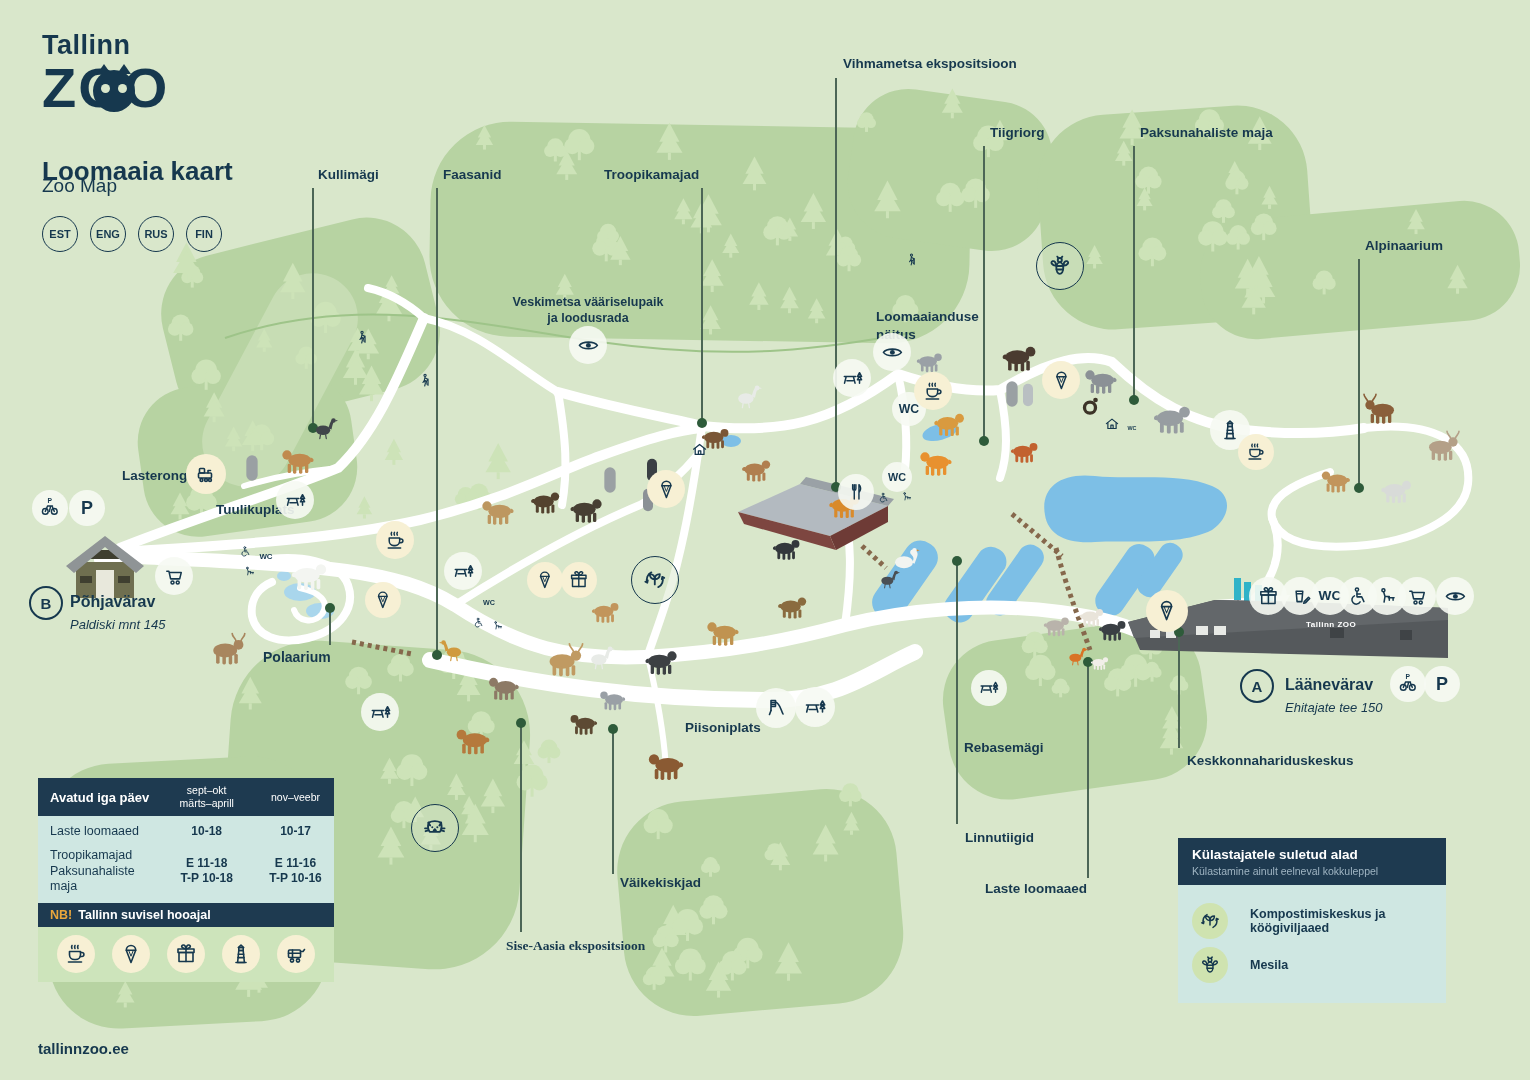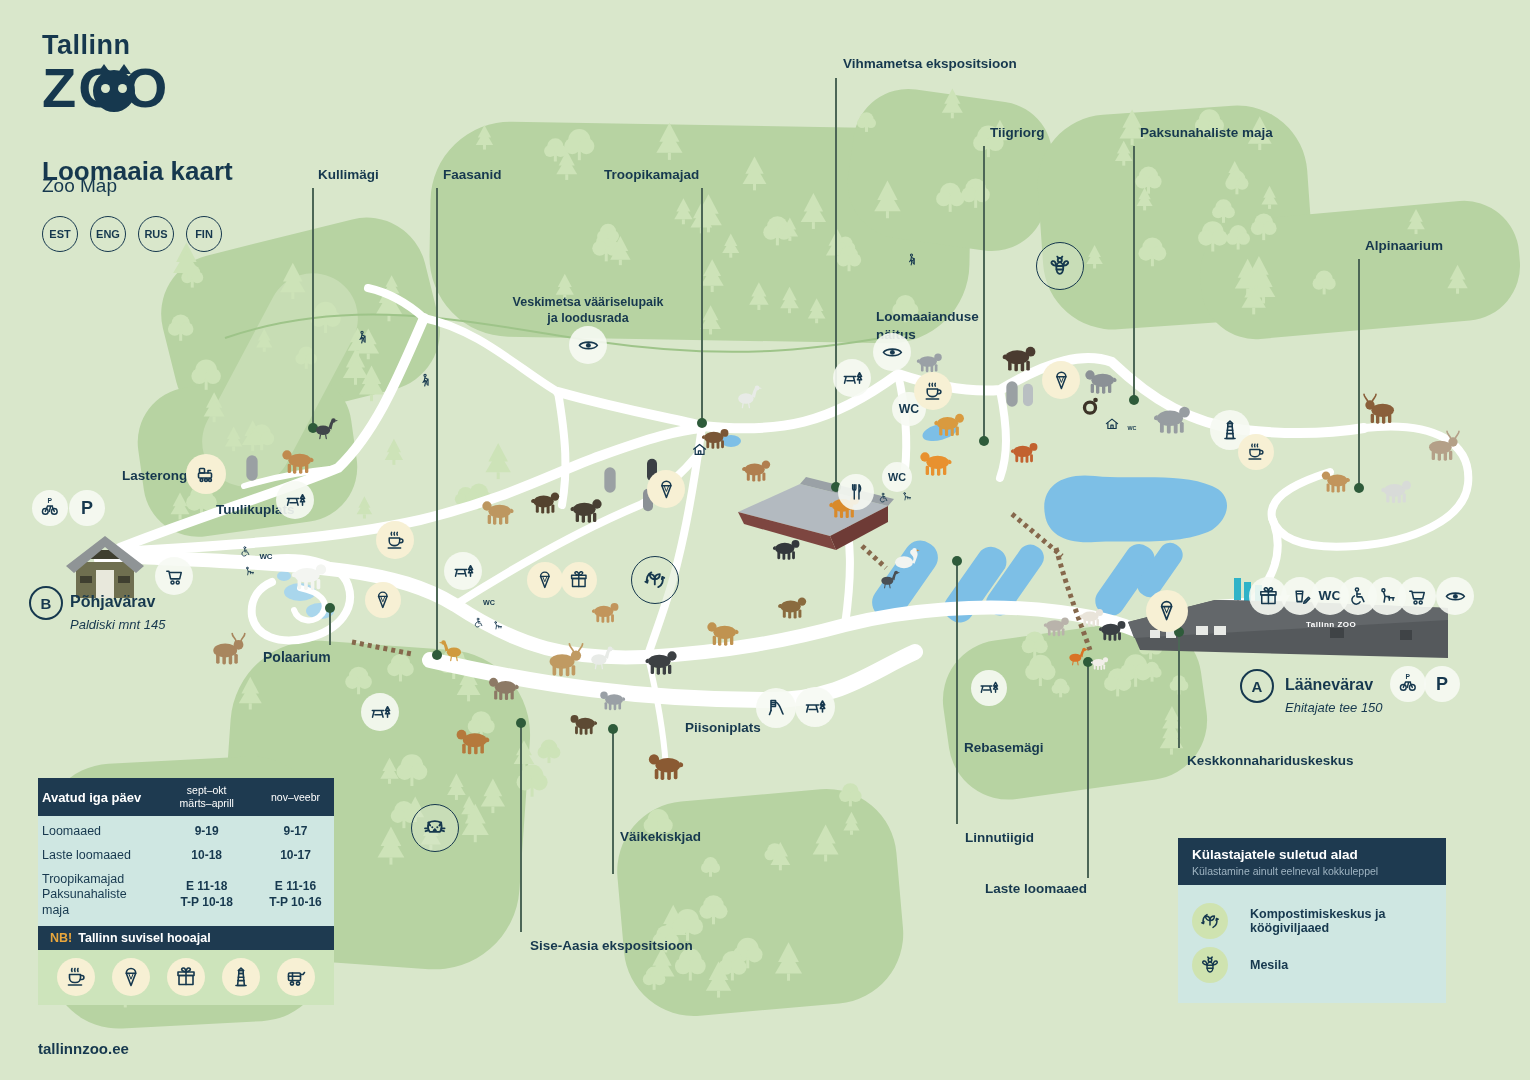--- a/index.html
+++ b/index.html
@@ -39,21 +39,21 @@
   #langs{position:absolute;left:42px;top:216px;display:flex;gap:12px}
   .lang{width:34px;height:34px;border:1.8px solid #16384e;border-radius:50%;display:flex;
         align-items:center;justify-content:center;font-size:11px;font-weight:700;cursor:pointer}
   
   #hours{position:absolute;left:38px;top:778px;width:296px;font-size:12.5px}
   #hours .hd{background:#1e3a50;color:#fff;display:flex;align-items:center;padding:6px 0;min-height:24px}
   #hours .hd .c0{font-weight:700;font-size:13px}
   #hours .hd .c1,#hours .hd .c2{font-size:10.5px;text-align:center;line-height:1.25;white-space:pre-line}
   #hours .body{background:#cfe7e2;padding:4px 0}
   #hours .row{display:flex;align-items:center;padding:4px 0}
-  #hours .c0{width:40%;padding-left:4px;box-sizing:border-box}
+  #hours .c0{width:40%;padding-left:12px;box-sizing:border-box}
   #hours .c1{width:34%;text-align:center}
   #hours .c2{width:26%;text-align:center}
   #hours .row .c0{white-space:pre-line;line-height:1.25}
   #hours .row .c1,#hours .row .c2{font-weight:700;white-space:pre-line;line-height:1.3;font-size:12px}
   #hours .nb{background:#1e3a50;color:#fff;font-weight:700;padding:5px 12px;font-size:12.5px}
   #hours .nb .pfx{color:#e9a63c;margin-right:6px}
   #hours .strip{background:#cde4bb;display:flex;justify-content:center;gap:17px;padding:8px 0 9px}
   #hours .strip .sic{width:38px;height:38px;background:#f7f0d4;border-radius:50%;display:flex;align-items:center;justify-content:center}
   #hours .strip svg{stroke:#16384e;fill:none;stroke-width:1.6;stroke-linecap:round;stroke-linejoin:round;width:24px;height:24px}
   
@@ -680,24 +680,24 @@
     <div class="cl-line" style="left: 1133px; top: 146px; height: 254px;"></div>
     <div class="cl-dot" style="left: 1134px; top: 400px;"></div>
     <div class="map-label" style="left: 1140px; top: 124px;">Paksunahaliste maja</div>
     <div class="cl-line" style="left: 1358px; top: 259px; height: 229px;"></div>
     <div class="cl-dot" style="left: 1359px; top: 488px;"></div>
     <div class="map-label" style="left: 1365px; top: 237px;">Alpinaarium</div>
     <div class="cl-line" style="left: 329px; top: 608px; height: 37px;"></div>
     <div class="cl-dot" style="left: 330px; top: 608px;"></div>
     <div class="cl-line" style="left: 612px; top: 729px; height: 145px;"></div>
     <div class="cl-dot" style="left: 613px; top: 729px;"></div>
-    <div class="map-label" style="left: 620px; top: 828px;">Väikekiskjad</div>
+    <div class="map-label" style="left: 620px; top: 874px;">Väikekiskjad</div>
     <div class="cl-line" style="left: 520px; top: 723px; height: 209px;"></div>
     <div class="cl-dot" style="left: 521px; top: 723px;"></div>
-    <div class="map-label" style="left: 530px; top: 937px;">Sise-Aasia ekspositsioon</div>
+    <div class="map-label" style="left: 506px; top: 937px; font-family: Liberation Serif, serif;">Sise-Aasia ekspositsioon</div>
     <div class="cl-line" style="left: 956px; top: 561px; height: 263px;"></div>
     <div class="cl-dot" style="left: 957px; top: 561px;"></div>
     <div class="map-label" style="left: 965px; top: 829px;">Linnutiigid</div>
     <div class="cl-line" style="left: 1087px; top: 662px; height: 216px;"></div>
     <div class="cl-dot" style="left: 1088px; top: 662px;"></div>
     <div class="map-label" style="left: 985px; top: 880px;">Laste loomaaed</div>
     <div class="cl-line" style="left: 1178px; top: 632px; height: 116px;"></div>
     <div class="cl-dot" style="left: 1179px; top: 632px;"></div>
     <div class="map-label" style="left: 1187px; top: 752px;">Keskkonnahariduskeskus</div>
     <div class="animal" style="left: 325px; top: 427px; width: 26px; transform: translate(-50%, -50%);">
@@ -1645,25 +1645,20 @@
   </div>
 
 <div id="hours">
   <div class="hd">
     <div class="c0">Avatud iga päev</div>
     <div class="c1">sept–okt
 märts–aprill</div>
     <div class="c2">nov–veebr</div>
   </div>
   <div class="body">
-      <div class="row">
-        <div class="c0">Loomaaed</div>
-        <div class="c1">9-19</div>
-        <div class="c2">9-17</div>
-      </div>
       <div class="row">
         <div class="c0">Laste loomaaed</div>
         <div class="c1">10-18</div>
         <div class="c2">10-17</div>
       </div>
       <div class="row">
         <div class="c0">Troopikamajad
 Paksunahaliste maja</div>
         <div class="c1">E 11-18
 T-P 10-18</div>

